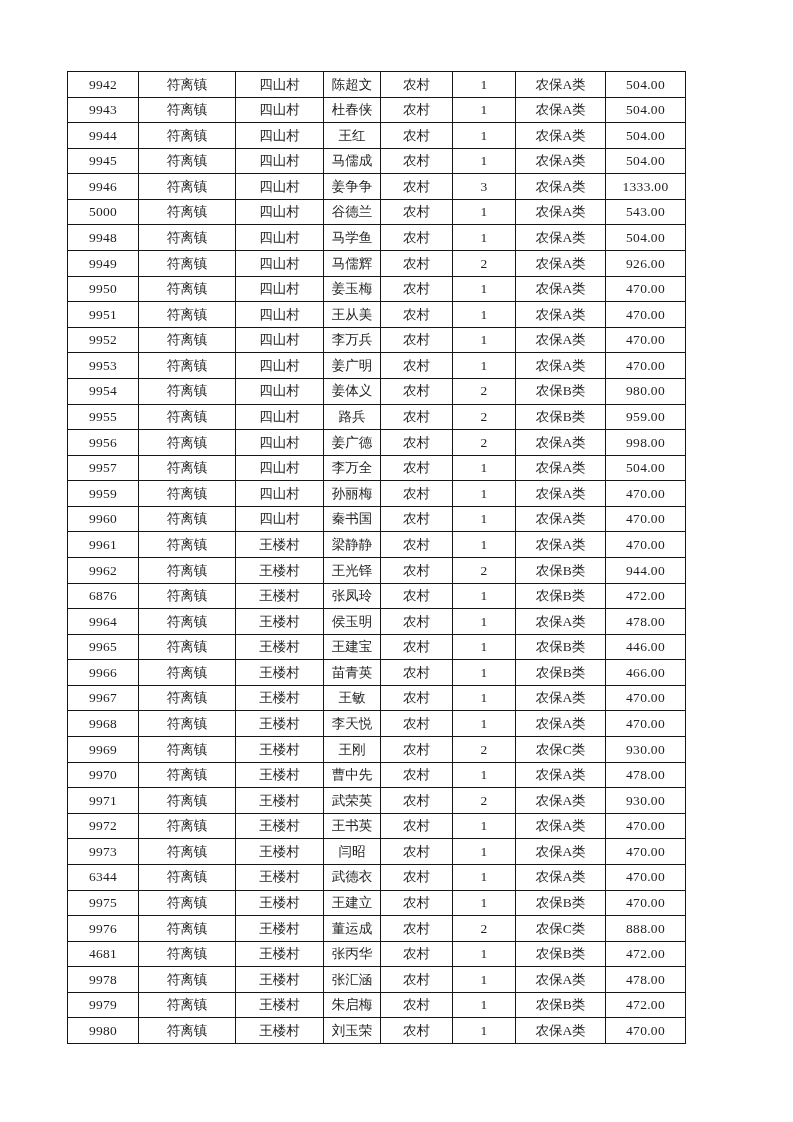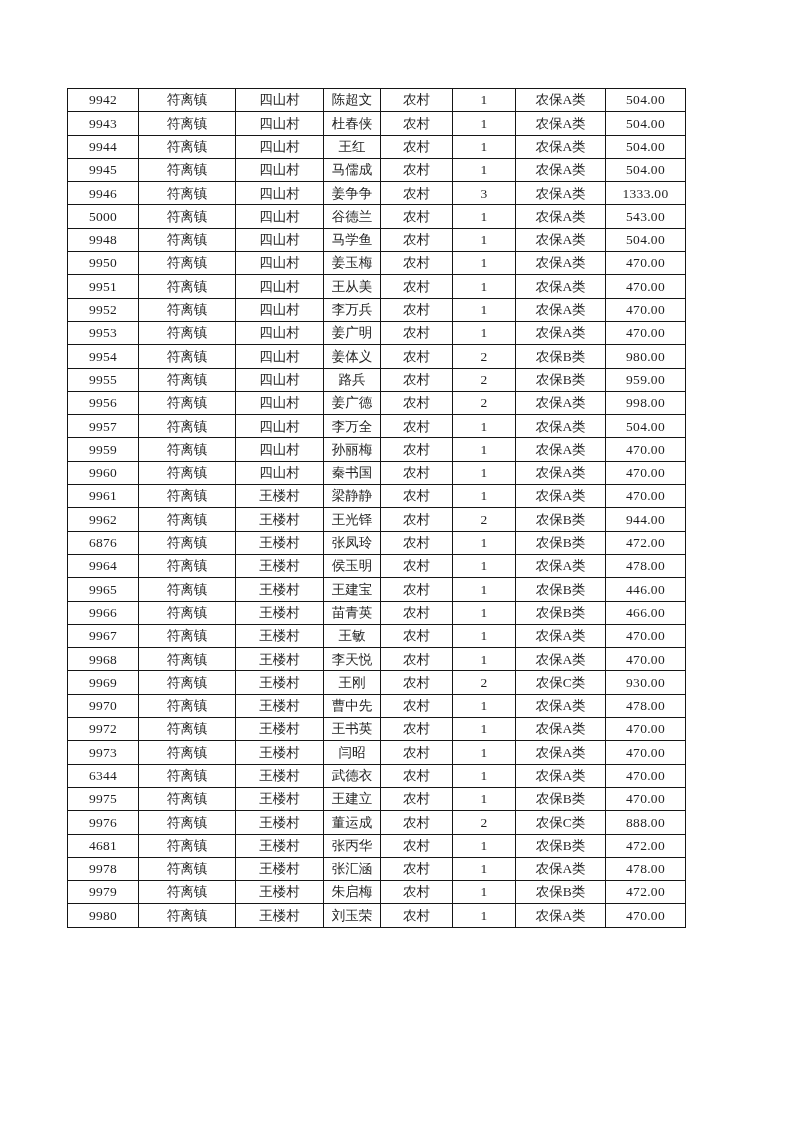--- a/index.html
+++ b/index.html
@@ -12,22 +12,22 @@
     width:793px;height:1122px;
     background:var(--page-bg);
     font-family:"Liberation Serif","DejaVu Serif",serif;
     position:relative;
   }
   .page{
     position:absolute;inset:0;background:var(--page-bg);
   }
   table.roster{
     position:absolute;
-    left:67px;top:88px;
-    width:618px;height:840px;
+    left:67px;top:71px;
+    width:618px;height:973px;
     border-collapse:collapse;
     table-layout:fixed;
     border:1.5px solid var(--border-color);
   }
   table.roster td{
     border:1px solid var(--border-color);
     border-top-width:1.2px;
     border-bottom-width:1.2px;
     text-align:center;
     vertical-align:middle;
@@ -124,20 +124,30 @@
           <td class="cell-record-number">9948</td>
           <td class="cell-town">符离镇</td>
           <td class="cell-village">四山村</td>
           <td class="cell-person-name">马学鱼</td>
           <td class="cell-residence-type">农村</td>
           <td class="cell-person-count">1</td>
           <td class="cell-insurance-category">农保A类</td>
           <td class="cell-amount">504.00</td>
         </tr>
         <tr>
+          <td class="cell-record-number">9949</td>
+          <td class="cell-town">符离镇</td>
+          <td class="cell-village">四山村</td>
+          <td class="cell-person-name">马儒辉</td>
+          <td class="cell-residence-type">农村</td>
+          <td class="cell-person-count">2</td>
+          <td class="cell-insurance-category">农保A类</td>
+          <td class="cell-amount">926.00</td>
+        </tr>
+        <tr>
           <td class="cell-record-number">9950</td>
           <td class="cell-town">符离镇</td>
           <td class="cell-village">四山村</td>
           <td class="cell-person-name">姜玉梅</td>
           <td class="cell-residence-type">农村</td>
           <td class="cell-person-count">1</td>
           <td class="cell-insurance-category">农保A类</td>
           <td class="cell-amount">470.00</td>
         </tr>
         <tr>
@@ -322,20 +332,30 @@
         </tr>
         <tr>
           <td class="cell-record-number">9970</td>
           <td class="cell-town">符离镇</td>
           <td class="cell-village">王楼村</td>
           <td class="cell-person-name">曹中先</td>
           <td class="cell-residence-type">农村</td>
           <td class="cell-person-count">1</td>
           <td class="cell-insurance-category">农保A类</td>
           <td class="cell-amount">478.00</td>
+        </tr>
+        <tr>
+          <td class="cell-record-number">9971</td>
+          <td class="cell-town">符离镇</td>
+          <td class="cell-village">王楼村</td>
+          <td class="cell-person-name">武荣英</td>
+          <td class="cell-residence-type">农村</td>
+          <td class="cell-person-count">2</td>
+          <td class="cell-insurance-category">农保A类</td>
+          <td class="cell-amount">930.00</td>
         </tr>
         <tr>
           <td class="cell-record-number">9972</td>
           <td class="cell-town">符离镇</td>
           <td class="cell-village">王楼村</td>
           <td class="cell-person-name">王书英</td>
           <td class="cell-residence-type">农村</td>
           <td class="cell-person-count">1</td>
           <td class="cell-insurance-category">农保A类</td>
           <td class="cell-amount">470.00</td>

